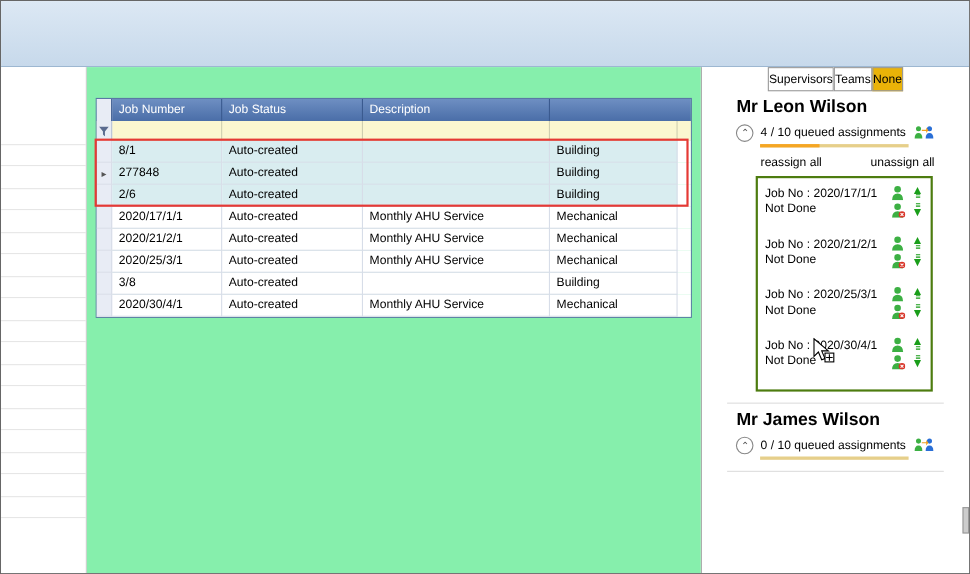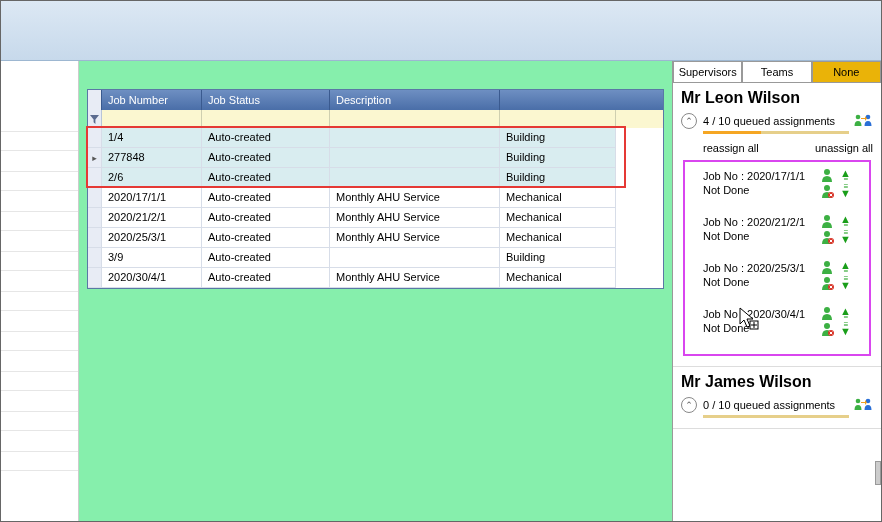--- a/index.html
+++ b/index.html
@@ -99,25 +99,26 @@
 
   
   .red-box {
     position: absolute;
     border: 2px solid #e53935;
     pointer-events: none;
   }
 
   
   .right-panel {
-    width: 209px;
+    width: 244px;
     border-left: 1px solid #999;
     background: #fff;
     display: flex; flex-direction: column;
     font-size: 11px;
+    align-items: center;
   }
   .tabs {
     display: flex;
   }
   .tabs .tab {
     flex: 1;
     text-align: center;
     padding: 4px 0;
     border: 1px solid #999;
     border-bottom: 1px solid #999;
@@ -166,23 +167,23 @@
     padding: 2px 0 6px 22px;
   }
 
   .icon-transfer {
     position: relative;
     width: 20px; height: 16px;
     display: flex; align-items: center; justify-content: center;
   }
 
   .jobs-box {
-    border: 2px solid #d946ef;
-    margin: 0 2px 6px 2px;
-    padding: 4px 16px;
+    border: 2px solid #4d7c0f;
+    margin: 0 2px 6px 18px;
+    padding: 4px 4px;
     position: relative;
   }
   .job-item {
     position: relative;
     padding: 4px 2px 8px 2px;
     min-height: 46px;
   }
   .job-item .lbl { font-size: 11px; }
   .job-item .status { font-size: 11px; margin-top: 2px; }
   .job-icons {
@@ -251,21 +252,21 @@
             </svg>
         </div>
         <div class="cell col-jobnum"></div>
         <div class="cell col-status"></div>
         <div class="cell col-desc"></div>
         <div class="cell col-trade"></div>
       </div>
       <div class="grid-body" id="grid-body">
           <div class="row highlight">
             <div class="cell col-rowhead"></div>
-            <div class="cell col-jobnum">1/4</div>
+            <div class="cell col-jobnum">8/1</div>
             <div class="cell col-status">Auto-created</div>
             <div class="cell col-desc"></div>
             <div class="cell col-trade">Building</div>
           </div>
           <div class="row highlight">
             <div class="cell col-rowhead">▸</div>
             <div class="cell col-jobnum">277848</div>
             <div class="cell col-status">Auto-created</div>
             <div class="cell col-desc"></div>
             <div class="cell col-trade">Building</div>
@@ -293,21 +294,21 @@
           </div>
           <div class="row">
             <div class="cell col-rowhead"></div>
             <div class="cell col-jobnum">2020/25/3/1</div>
             <div class="cell col-status">Auto-created</div>
             <div class="cell col-desc">Monthly AHU Service</div>
             <div class="cell col-trade">Mechanical</div>
           </div>
           <div class="row">
             <div class="cell col-rowhead"></div>
-            <div class="cell col-jobnum">3/9</div>
+            <div class="cell col-jobnum">3/8</div>
             <div class="cell col-status">Auto-created</div>
             <div class="cell col-desc"></div>
             <div class="cell col-trade">Building</div>
           </div>
           <div class="row">
             <div class="cell col-rowhead"></div>
             <div class="cell col-jobnum">2020/30/4/1</div>
             <div class="cell col-status">Auto-created</div>
             <div class="cell col-desc">Monthly AHU Service</div>
             <div class="cell col-trade">Mechanical</div>

